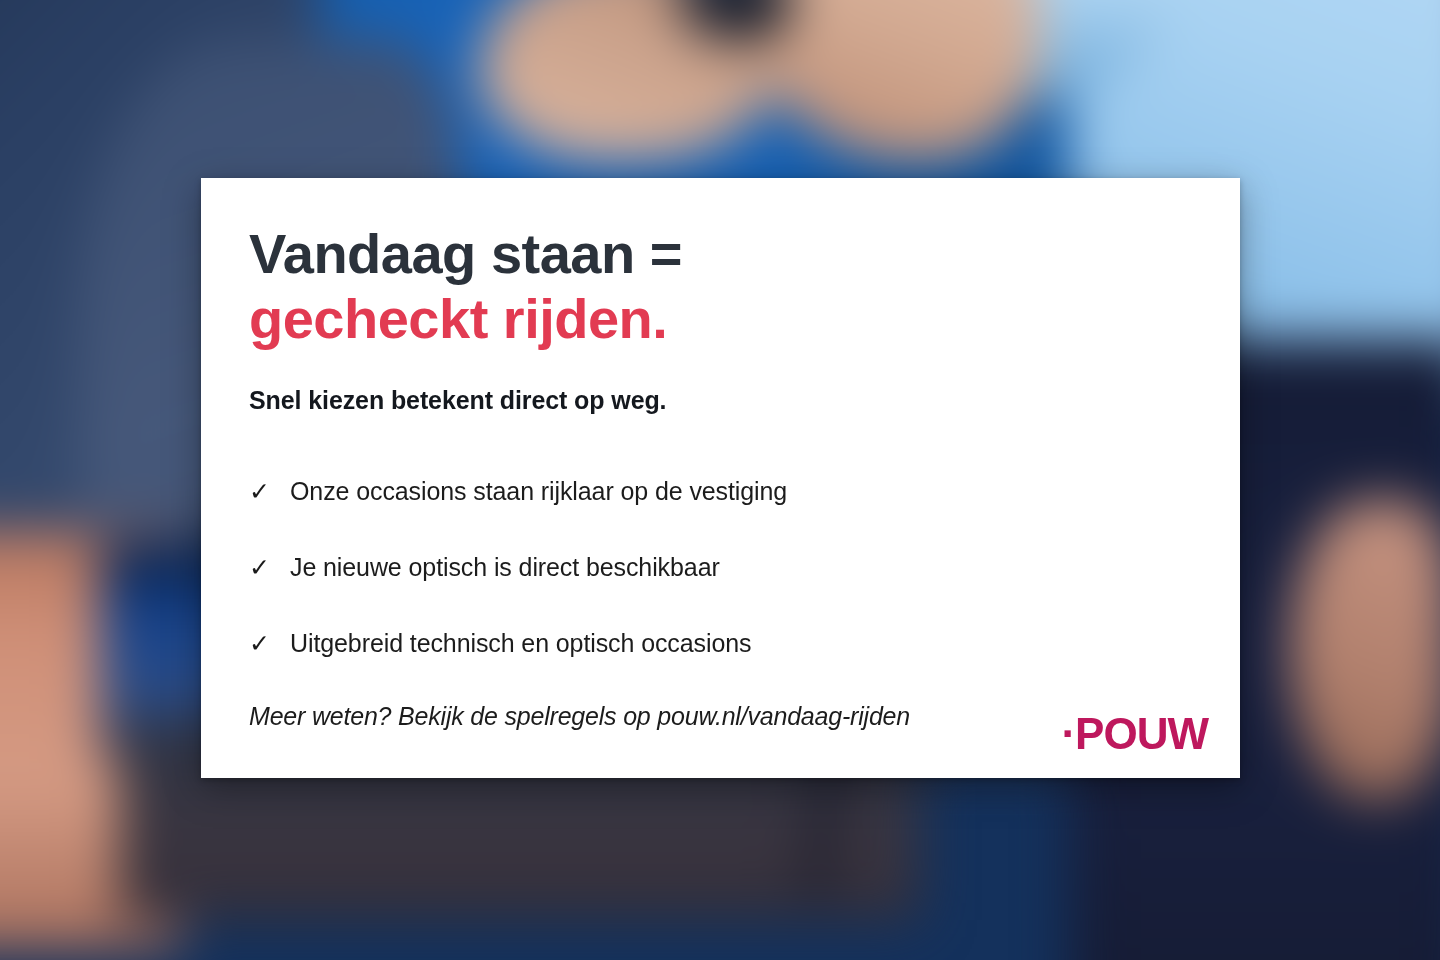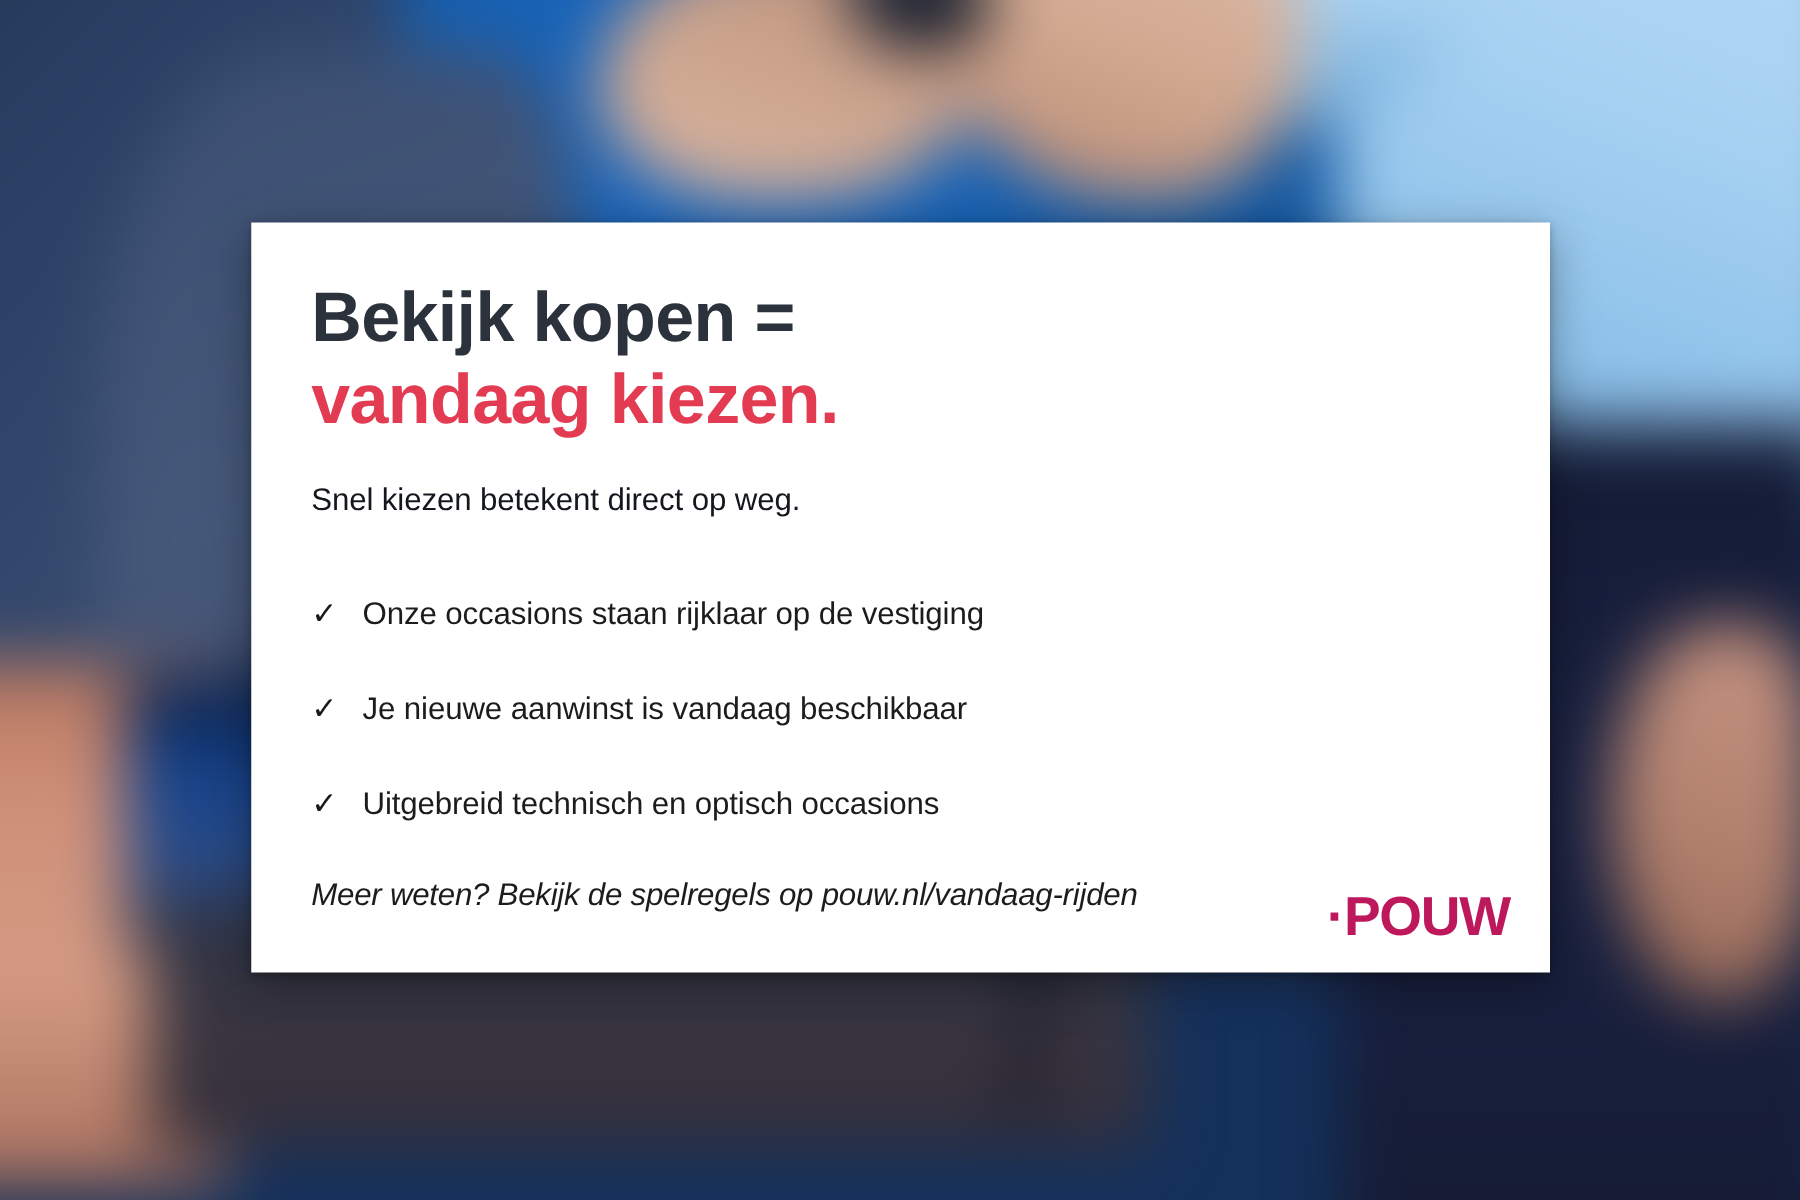--- a/index.html
+++ b/index.html
@@ -123,21 +123,21 @@
     line-height:1.16;
     letter-spacing:-0.5px;
   }
   .headline .l1 { color:#2b323b; display:block; }
   .headline .l2 { color:#e23b52; display:block; }
 
   
   .subhead {
     margin-top:34px;
     font-size:25px;
-    font-weight:normal;
+    font-weight:bold;
     color:#14181e;
     letter-spacing:-0.1px;
   }
 
   
   .checklist {
     margin-top:37px;
     list-style:none;
   }
   .check-item {
@@ -198,34 +198,34 @@
       <div class="blob bg-right-trousers"></div>
       <div class="blob bg-right-hand"></div>
       <div class="blob bg-cable"></div>
     </div>
   </div>
 
   <div id="card">
     <div class="card-pad">
 
       <div class="headline">
-        <span class="l1">Bekijk kopen =</span>
-        <span class="l2">vandaag kiezen.</span>
+        <span class="l1">Vandaag staan =</span>
+        <span class="l2">gecheckt rijden.</span>
       </div>
 
       <div class="subhead">Snel kiezen betekent direct op weg.</div>
 
       <ul class="checklist">
         <li class="check-item">
           <span class="check-mark">✓</span>
           <span class="check-text">Onze occasions staan rijklaar op de vestiging</span>
         </li>
         <li class="check-item">
           <span class="check-mark">✓</span>
-          <span class="check-text">Je nieuwe aanwinst is vandaag beschikbaar</span>
+          <span class="check-text">Je nieuwe optisch is direct beschikbaar</span>
         </li>
         <li class="check-item">
           <span class="check-mark">✓</span>
           <span class="check-text">Uitgebreid technisch en optisch occasions</span>
         </li>
       </ul>
 
       <div class="footnote">Meer weten? Bekijk de spelregels op pouw.nl/vandaag-rijden</div>
     </div>
 

